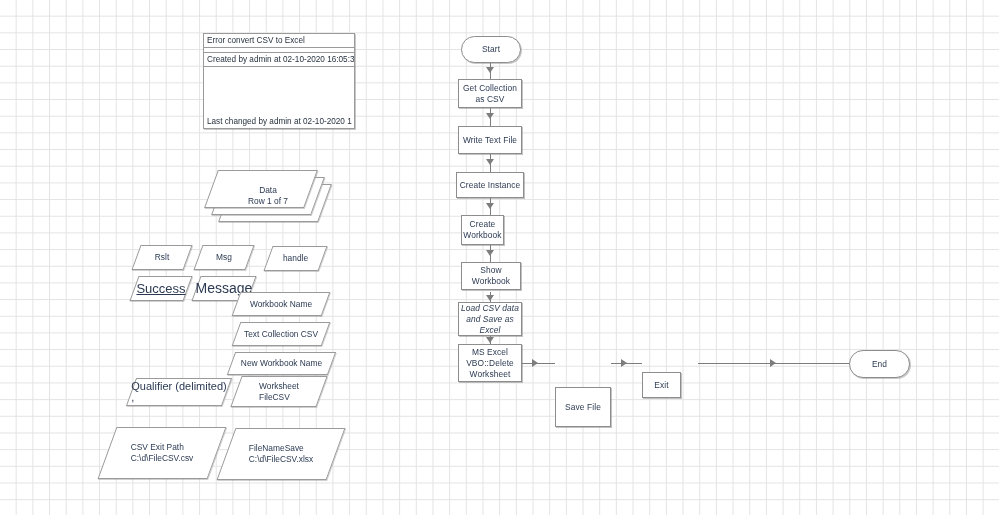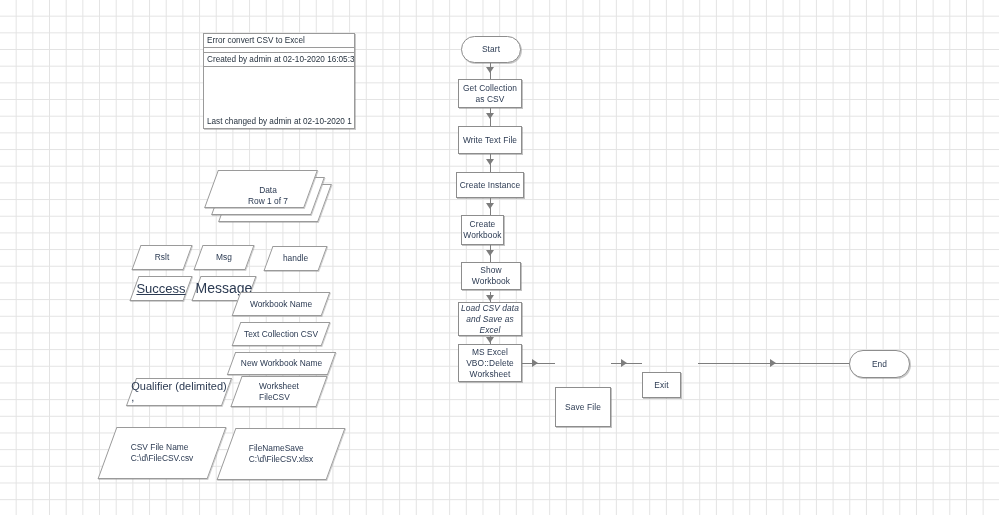--- a/index.html
+++ b/index.html
@@ -256,21 +256,21 @@
   </div>
 
   <div class="para-wrap" style="left:131px; top:378px; width:96px; height:28px;">
     <div class="para"></div>
     <div class="para-lbl" style="white-space:pre-line; font-size:11px;">Qualifier (delimited)
 ,</div>
   </div>
 
   <div class="para-wrap" style="left:107px; top:427px; width:110px; height:52px;">
     <div class="para"></div>
-    <div class="para-lbl" style="white-space:pre-line;">CSV File Name
+    <div class="para-lbl" style="white-space:pre-line;">CSV Exit Path
 C:\d\FileCSV.csv</div>
   </div>
 
   <div class="para-wrap" style="left:226px; top:428px; width:110px; height:52px;">
     <div class="para"></div>
     <div class="para-lbl" style="white-space:pre-line;">FileNameSave
 C:\d\FileCSV.xlsx</div>
   </div>
 
 </div>

